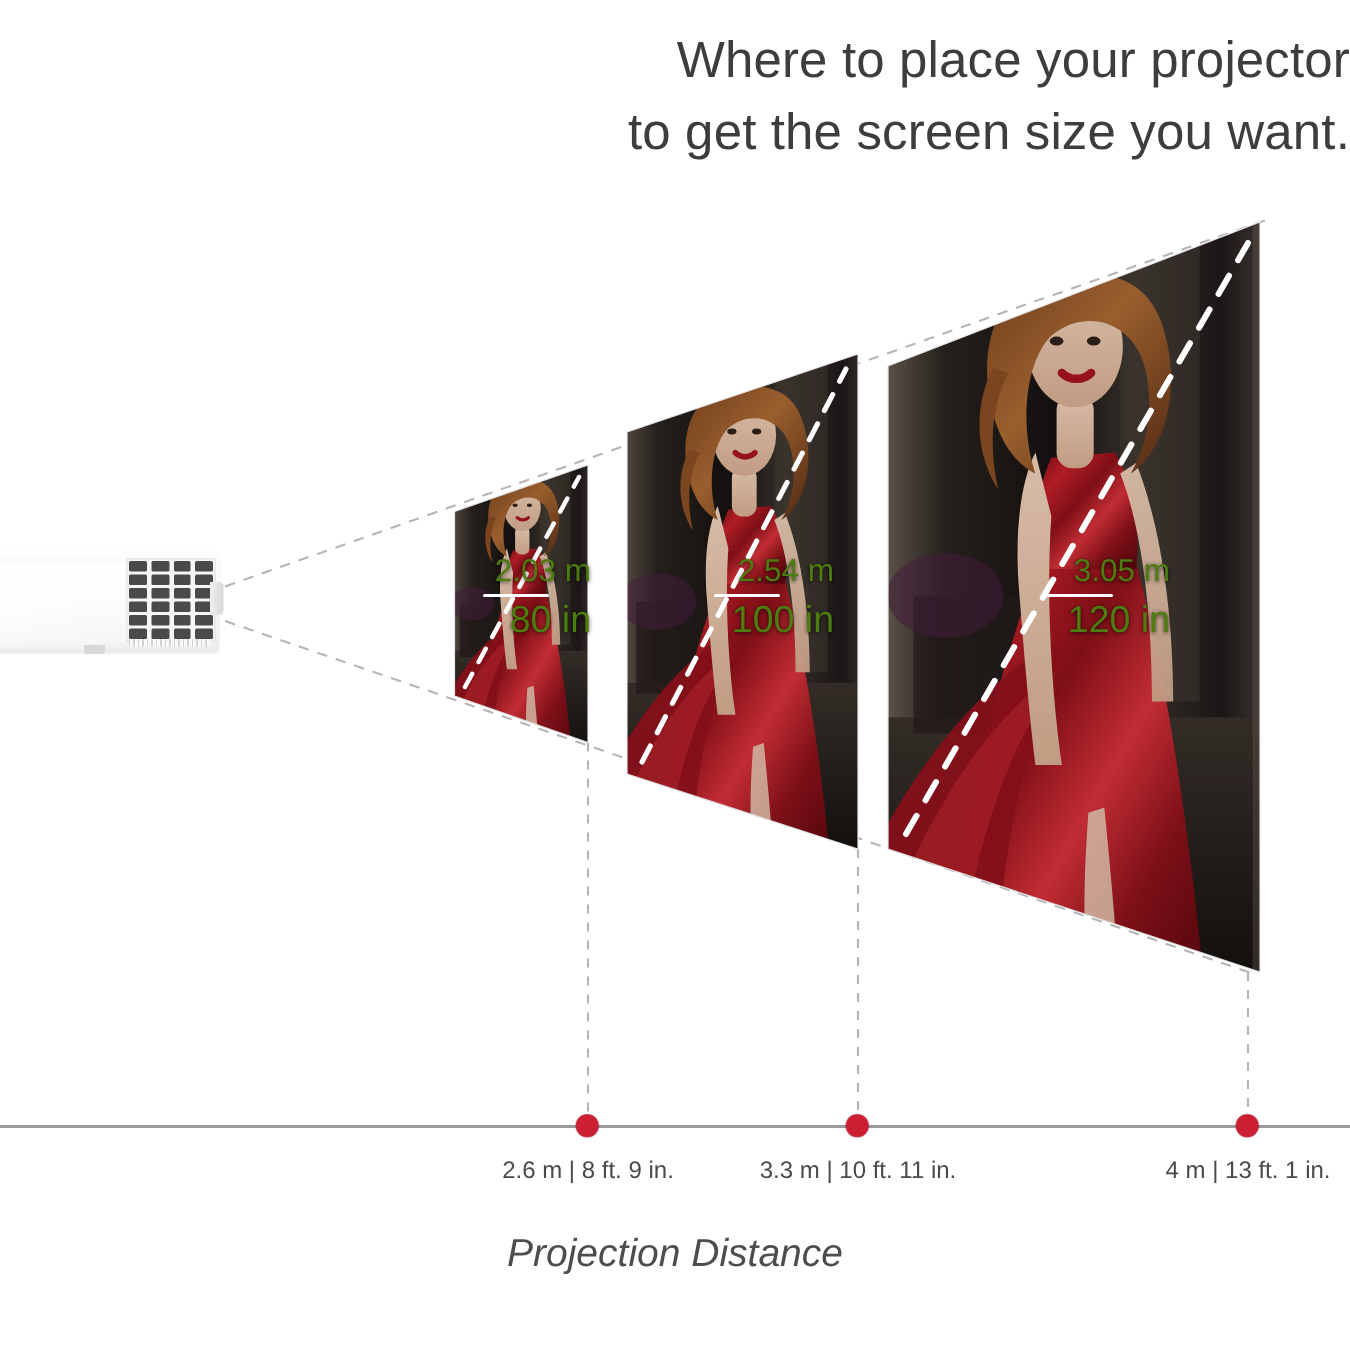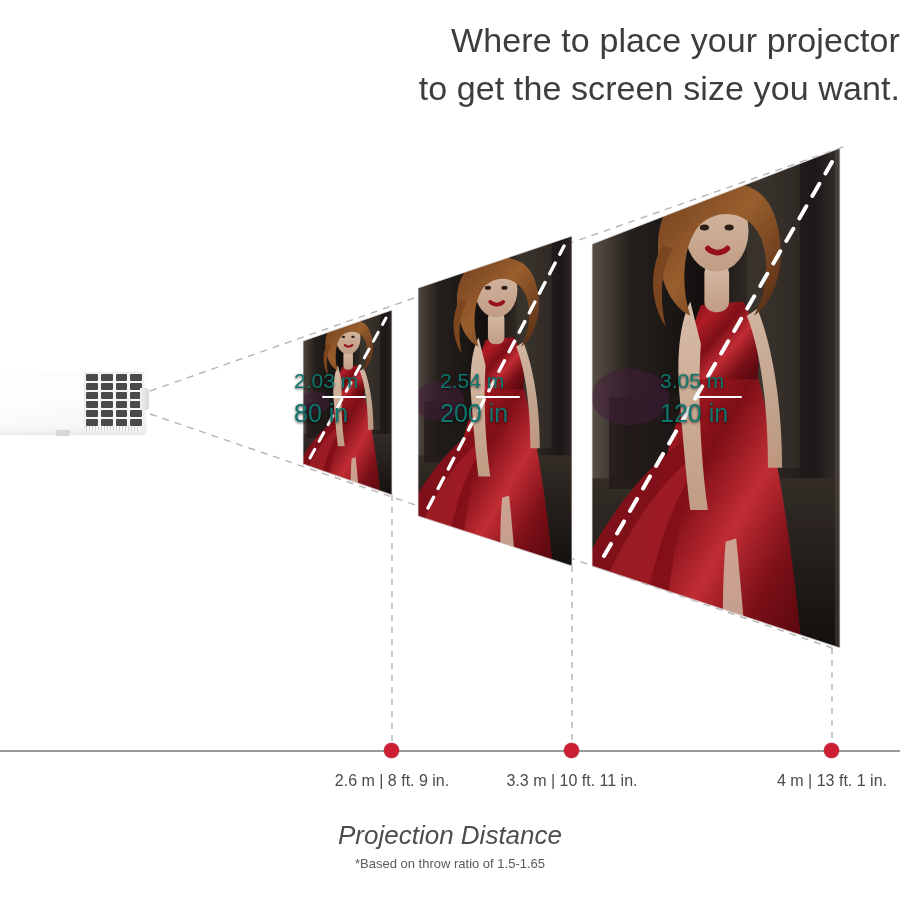--- a/index.html
+++ b/index.html
@@ -105,22 +105,22 @@
     position: absolute;
     left: 60px; top: 64px;
     width: 14px; height: 6px;
     background: #d7d7d7;
     border-radius: 0 0 2px 2px;
   }
   .screen-label {
     position: absolute;
     left: 0;
     width: 100%;
-    text-align: left;
-    color: #0f766e;
+    text-align: right;
+    color: #4d7c0f;
     font-family: "Liberation Sans", sans-serif;
     text-shadow: 0 1px 3px rgba(0,0,0,0.75);
     pointer-events: none;
   }
   .screen-label .metric {
     display: block;
     font-size: 21px;
     font-weight: 400;
     line-height: 25px;
   }
@@ -353,21 +353,21 @@
 
   <div class="screen-label" style="top:368px; left:294px; width:100px;">
     <span class="metric">2.03 m</span>
     <span class="rule"></span>
     <span class="inches">80 in</span>
   </div>
 
   <div class="screen-label" style="top:368px; left:440px; width:116px;">
     <span class="metric">2.54 m</span>
     <span class="rule"></span>
-    <span class="inches">200 in</span>
+    <span class="inches">100 in</span>
   </div>
 
   <div class="screen-label" style="top:368px; left:660px; width:120px;">
     <span class="metric">3.05 m</span>
     <span class="rule"></span>
     <span class="inches">120 in</span>
   </div>
 
   <div id="axis-line"></div>
 
@@ -375,14 +375,13 @@
   <div class="axis-dot" style="left:564px; top:743px;"></div>
   <div class="axis-dot" style="left:824px; top:743px;"></div>
 
   <div class="axis-caption" style="left:297px; width:190px;">2.6 m | 8 ft. 9 in.</div>
   <div class="axis-caption" style="left:468px; width:208px;">3.3 m | 10 ft. 11 in.</div>
   <div class="axis-caption" style="left:740px; width:184px;">4 m | 13 ft. 1 in.</div>
 </div>
 
 <div id="footer-block">
   <div id="footer-title">Projection Distance</div>
-  <div id="footer-note">*Based on throw ratio of 1.5-1.65</div>
 </div>
 
 </body></html>

